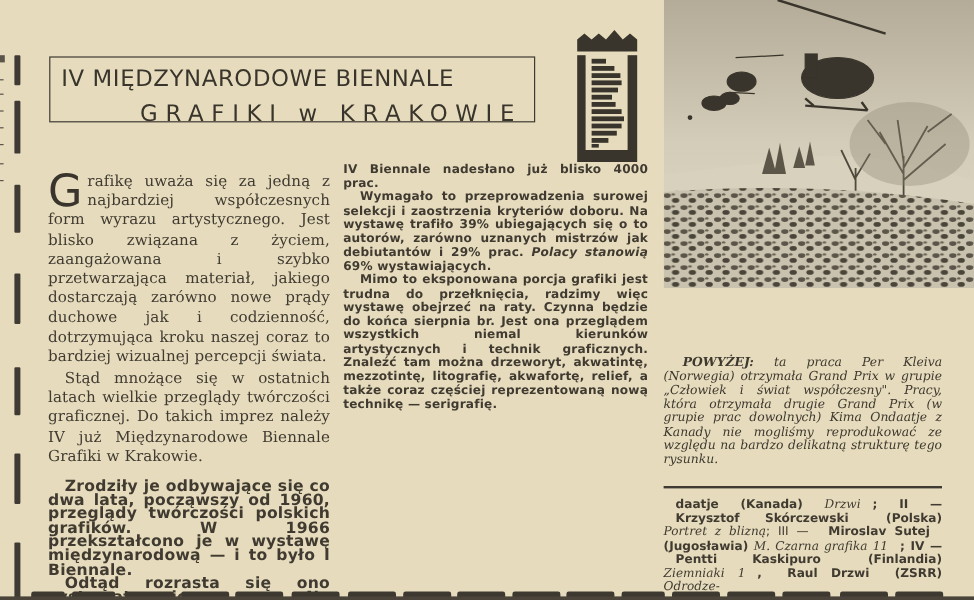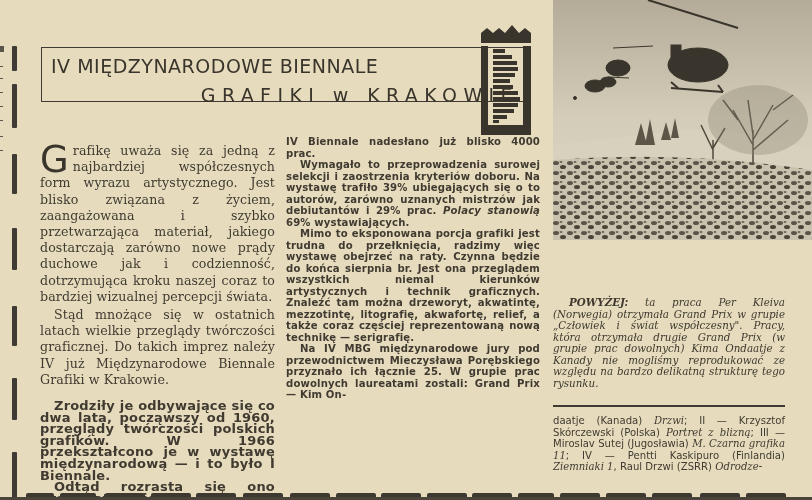--- a/index.html
+++ b/index.html
@@ -13,21 +13,21 @@
   .page { position: absolute; inset: 0; background: #e6dcbd; }
 
   
   .left-rule { position: absolute; left: 12px; top: 44px; width: 5px; height: 456px; }
   .left-rule span { position: absolute; left: 0; width: 5px; background: #3f3a33; border-radius: 1px; }
   .left-ticks { position: absolute; left: 0; top: 44px; width: 4px; height: 120px; }
   .left-ticks i { position: absolute; left: 0; width: 3px; height: 1px; background: #5a544a; }
 
   
   .headline {
-    position: absolute; left: 41px; top: 47px; width: 489px; height: 55px;
+    position: absolute; left: 41px; top: 47px; width: 405px; height: 55px;
     border: 1.5px solid #3f3a33;
     font-family: "DejaVu Sans", sans-serif;
     color: #3a352c;
   }
   .headline .l1 {
     position: absolute; left: 9px; top: 7px; font-size: 19px; letter-spacing: 0.5px; white-space: nowrap;
   }
   .headline .l2 {
     position: absolute; right: 10px; top: 36px; font-size: 19px; letter-spacing: 6.4px; white-space: nowrap;
   }
@@ -62,21 +62,21 @@
     font-family: "DejaVu Serif", serif; font-style: italic; font-size: 10.3px; line-height: 11.5px;
     text-align: justify; color: #3e382f;
   }
   .caption b { font-style: italic; margin-left: 16px; }
   .cap-rule { position: absolute; left: 553px; top: 405px; width: 232px; height: 2px; background: #3f3a33; }
 
   .col3 {
     left: 553px; top: 415px; width: 232px; font-family: "DejaVu Sans", sans-serif; font-size: 10.1px; line-height: 11.5px;
     color: #403a31;
   }
-  .col3 b { font-weight: normal; }
+  .col3 b { font-weight: bold; margin-left: 10px; }
   .col3 i { font-style: italic; font-family: "DejaVu Serif", serif; }
 
   
   .bottom-strip { position: absolute; left: 0; top: 490px; width: 812px; height: 10px; }
   .bottom-strip span { position: absolute; top: 3px; height: 6px; background: #3d3830; border-radius: 2px; }
   .bottom-base { position: absolute; left: 0; top: 497px; width: 812px; height: 3px; background: #4a443a; }
 </style>
 </head>
 <body>
 
@@ -140,21 +140,20 @@
     <div class="big" style="text-indent:14px;margin-top:2px">Stąd mnożące się w ostatnich latach wielkie przeglądy twórczości graficznej. Do takich imprez należy IV już Międzynarodowe Biennale Grafiki w Krakowie.</div>
     <div class="gap"></div>
     <div class="mid" style="text-indent:14px">Zrodziły je odbywające się co dwa lata, począwszy od 1960, przeglądy twórczości polskich grafików. W 1966 przekształcono je w wystawę międzynarodową — i to było I Biennale.</div>
     <div class="mid" style="text-indent:14px">Odtąd rozrasta się ono systematycznie. Na poprzednie III Biennale 950 autorów nadesłało 2700 prac z czego przyjęto 1230 prac 512 autorów. Na</div>
   </div>
 
   <div class="col col2">
     <p>IV Biennale nadesłano już blisko 4000 prac.</p>
     <p class="ind"><span>Wymagało to przeprowadzenia surowej selekcji i zaostrzenia kryteriów doboru. Na wystawę trafiło 39% ubiegających się o to autorów, zarówno uznanych mistrzów jak debiutantów i 29% prac.</span> <i>Polacy stanowią</i> <span>69% wystawiających.</span></p>
     <p class="ind">Mimo to eksponowana porcja grafiki jest trudna do przełknięcia, radzimy więc wystawę obejrzeć na raty. Czynna będzie do końca sierpnia br. Jest ona przeglądem wszystkich niemal kierunków artystycznych i technik graficznych. Znaleźć tam można drzeworyt, akwatintę, mezzotintę, litografię, akwafortę, relief, a także coraz częściej reprezentowaną nową technikę — serigrafię.</p>
-    <p class="ind"><span>Na IV MBG międzynarodowe jury pod przewodnictwem Mieczysława Porębskiego przyznało ich łącznie 25. W grupie prac dowolnych laureatami zostali: Grand Prix —</span> <b>Kim On-</b></p>
   </div>
 
   <div class="photo">
     <svg width="259" height="240" viewBox="0 0 259 240">
       <defs>
         <linearGradient id="sky" x1="0" y1="0" x2="0" y2="1">
           <stop offset="0" stop-color="#b4ac98"></stop>
           <stop offset="0.5" stop-color="#d4cdb9"></stop>
           <stop offset="1" stop-color="#ddd6c4"></stop>
         </linearGradient>

